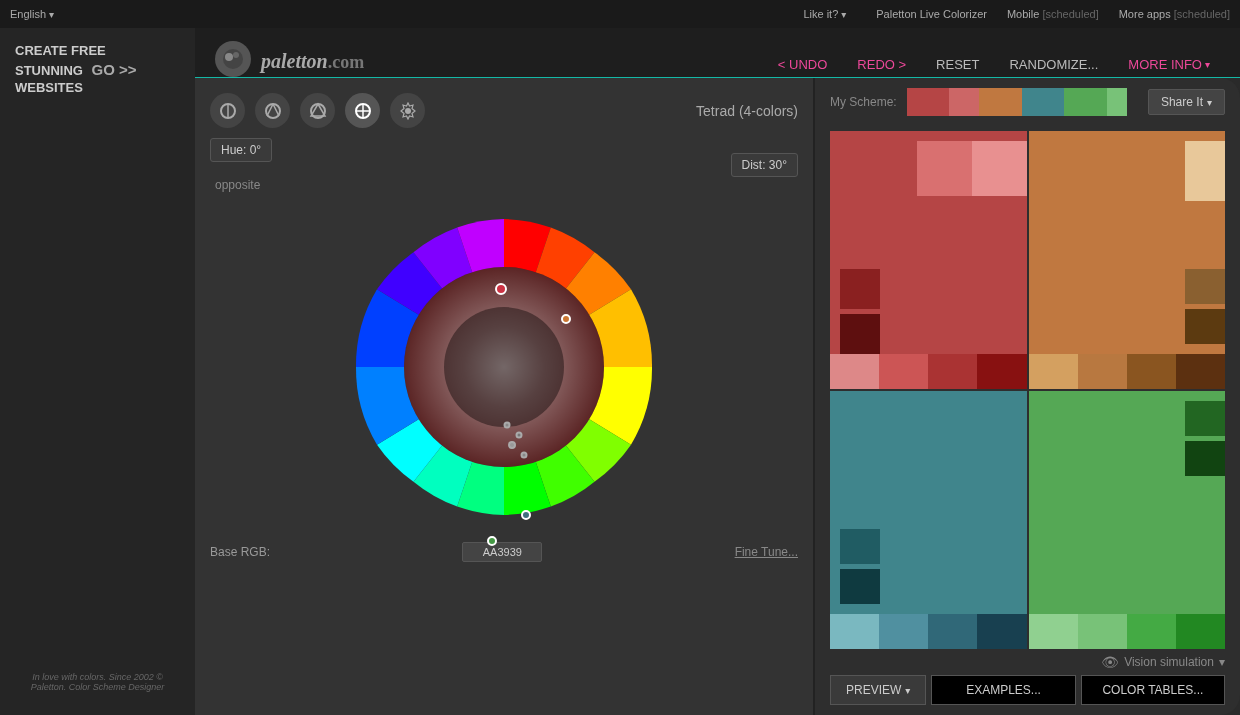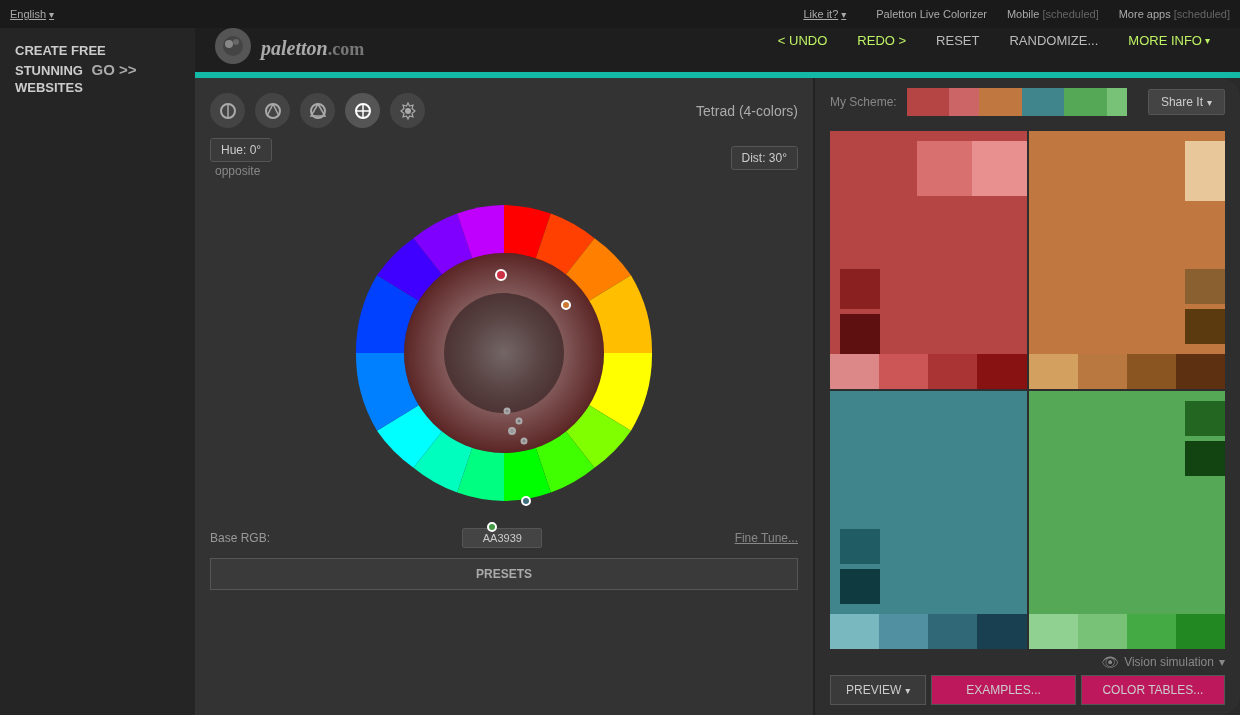--- a/index.html
+++ b/index.html
@@ -19,21 +19,21 @@
       display: flex;
       align-items: center;
       padding: 0 10px;
       font-size: 11px;
       color: #aaa;
       gap: 20px;
     }
     .top-bar-left { margin-right: auto; }
     .top-bar-center { display: flex; gap: 30px; }
     .top-bar-right { display: flex; gap: 20px; }
-    .top-bar .dropdown-trigger { display: flex; align-items: center; gap: 3px; cursor: pointer; text-decoration: underline; }
+    .top-bar .dropdown-trigger { display: flex; align-items: center; gap: 3px; cursor: pointer; }
     .top-bar .dropdown-trigger::after { content: '▾'; font-size: 10px; }
     .top-bar .scheduled { color: #777; }
 
     
     .main-layout {
       display: flex;
       height: 687px;
     }
     .sidebar {
       width: 195px;
@@ -75,24 +75,24 @@
       flex: 1;
       display: flex;
       flex-direction: column;
     }
 
     
     .header-bar {
       background: #1e1e1e;
       height: 50px;
       display: flex;
-      align-items: flex-start;
+      align-items: flex-end;
       padding: 0 20px;
       gap: 10px;
-      border-bottom: 6px solid #14b8a6;
+      border-bottom: 1px solid #14b8a6;
     }
     .logo-area {
       display: flex;
       align-items: center;
       gap: 10px;
       margin-right: auto;
     }
     .logo-icon {
       width: 36px;
       height: 36px;
@@ -108,21 +108,21 @@
       font-size: 28px;
       font-weight: bold;
       color: #aaa;
       font-family: Georgia, serif;
     }
     .logo-text span { color: #777; font-size: 20px; }
 
     .header-btn {
       background: none;
       border: none;
-      color: #bef264;
+      color: #ec4899;
       font-size: 13px;
       cursor: pointer;
       padding: 5px 10px;
       display: flex;
       align-items: center;
       gap: 3px;
     }
     .header-btn .arrow { font-size: 10px; }
     .header-btn-reset { color: #bbb; }
     .header-btn-randomize { color: #bbb; }
@@ -325,21 +325,21 @@
       font-size: 12px;
       padding: 7px 15px;
       cursor: pointer;
       display: flex;
       align-items: center;
       gap: 4px;
     }
     .preview-btn::after { content: '▾'; font-size: 10px; }
 
     .examples-btn, .color-tables-btn {
-      background: #be185d;
+      background: #000000;
       border: 1px solid #555;
       color: #ccc;
       font-size: 12px;
       padding: 7px 15px;
       cursor: pointer;
       flex: 1;
     }
 
     .vision-sim {
       display: flex;
@@ -382,20 +382,21 @@
 
   <div class="sidebar">
     <div class="sidebar-logo-area">
       <div class="sidebar-title">
         <span>CREATE FREE</span><br>
         <span>STUNNING</span>
         <span class="go" style="cursor:pointer;">GO &gt;&gt;</span><br>
         <span>WEBSITES</span>
       </div>
     </div>
+    <div class="sidebar-footer" style="margin-top:560px;font-size:9px;">In love with colors. Since 2002 © Paletton. Color Scheme Designer</div>
   </div>
 
   <div class="content">
 
     <div class="header-bar">
       <div class="logo-area">
         <div class="logo-icon">
           <svg width="24" height="24" viewBox="0 0 24 24">
             <circle cx="12" cy="12" r="10" fill="#444"></circle>
             <circle cx="8" cy="10" r="4" fill="#888"></circle>
@@ -452,21 +453,21 @@
           <div class="mode-icon" title="Settings">
             <svg width="18" height="18" viewBox="0 0 18 18">
                 <circle cx="9" cy="9" r="3" fill="#aaa"></circle>
                 <path d="M9,1 L10.5,4 L14,3 L13,6.5 L16,9 L13,11.5 L14,15 L10.5,14 L9,17 L7.5,14 L4,15 L5,11.5 L2,9 L5,6.5 L4,3 L7.5,4 Z" fill="none" stroke="#aaa" stroke-width="1.2"></path>
               </svg>
           </div>
           <div class="mode-label">Tetrad (4-colors)</div>
         </div>
 
         <div class="controls-row">
-          <div style="display:flex;flex-direction:column;gap:2px;">
+          <div style="display:flex;flex-direction:column;gap:16px;">
             <div class="hue-control">Hue: 0°</div>
             <div class="hue-label" style="padding-left:5px;">opposite</div>
           </div>
           <div class="dist-control" style="margin-left:auto;">Dist: 30°</div>
         </div>
 
         <div class="wheel-container" style="position:relative;">
           <svg class="color-wheel-svg" viewBox="0 0 320 320">
             <defs>
               <radialGradient id="wheelCenter" cx="50%" cy="50%" r="50%">
@@ -524,21 +525,20 @@
           <div class="wheel-dot" style="left:180px;top:248px;background:#888;border-color:#aaa;width:7px;height:7px;"></div>
         </div>
 
         <div class="base-rgb-row">
           <span class="base-rgb-label">Base RGB:</span>
           <input type="text" class="base-rgb-value" value="AA3939" style="background: rgb(68, 68, 68); border: 1px solid rgb(85, 85, 85); color: rgb(204, 204, 204); font-size: 11px; padding: 3px 8px; border-radius: 2px; width: 80px; text-align: center;">
           <span class="fine-tune">Fine Tune...</span>
         </div>
 
         <div class="color-tabs">
-          <div class="color-tab">PRESETS</div>
         </div>
       </div>
 
       <div class="palette-panel">
 
         <div class="my-palette-row">
           <span class="my-palette-label">My Scheme:</span>
           <div class="my-palette-colors">
             <div class="palette-swatch" style="background:#b54545;"></div>
             <div class="palette-swatch" style="background:#cc6666;width:30px;flex:none;"></div>

